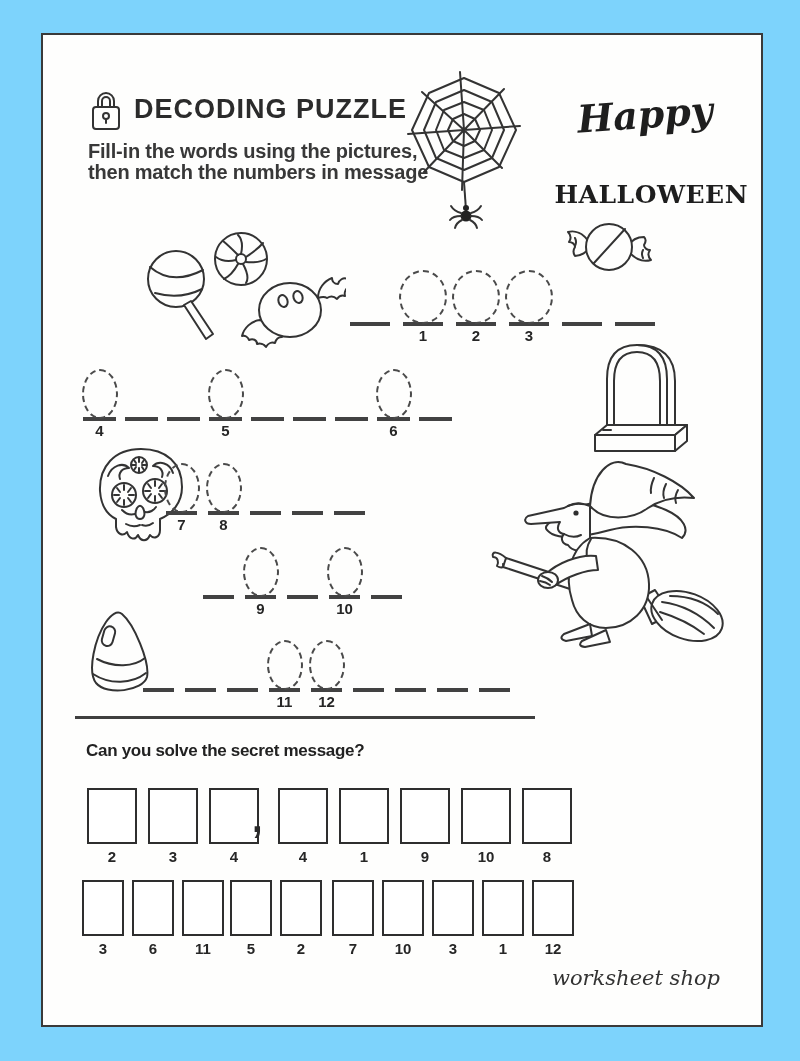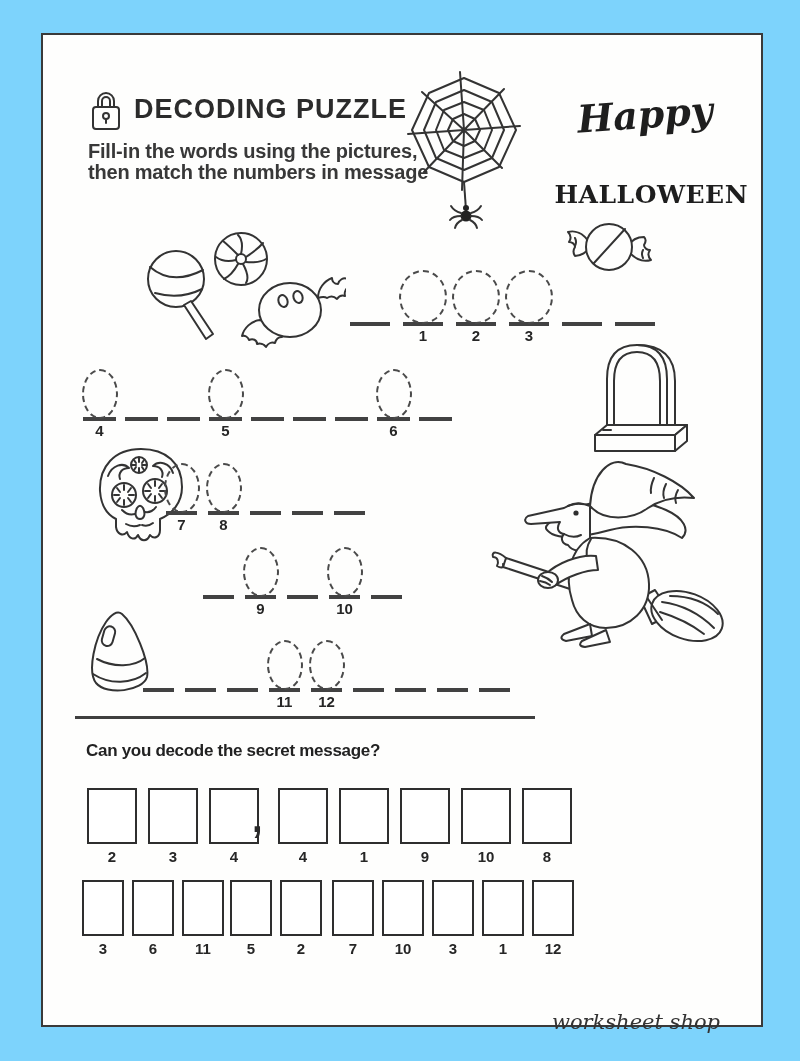--- a/index.html
+++ b/index.html
@@ -40,21 +40,21 @@
   .box-group{position:absolute;display:flex;}
   .mbox{position:relative;border:2.5px solid #2e2e2e;background:#fff;}
   .g1 .mbox{width:46px;height:52px;margin-right:11px;}
   .g2 .mbox{width:38px;height:52px;margin-right:8px;}
   .box-group .mbox:last-child{margin-right:0;}
   .mbox .box-num{position:absolute;top:calc(100% + 6px);left:0;width:100%;text-align:center;
         font-size:15px;font-weight:700;color:#262626;}
   .comma{left:252px;top:800px;font-size:38px;font-weight:700;color:#2a2a2a;line-height:1;}
 
   .brand{left:520px;top:966px;width:200px;text-align:right;font-family:"DejaVu Serif","Liberation Serif",serif;
-        font-style:italic;font-size:21px;color:#333;margin-top:44px;}
+        font-style:italic;font-size:21px;color:#333;}
 </style>
 </head>
 <body>
 
 <div class="stage">
   <div class="frame"></div>
 
   <div class="abs" style="left:86px;top:88px;">
     <svg width="40" height="46" viewBox="0 0 40 46">
       <path class="ink" stroke-width="2.6" d="M12 19 v-6 a8 8 0 0 1 16 0 v6"></path>
@@ -271,21 +271,21 @@
         <span class="slot-num">12</span>
       </div>
     <div class="slot"></div>
     <div class="slot"></div>
     <div class="slot"></div>
     <div class="slot"></div>
   </div>
 
   <div class="abs divider"></div>
 
-  <div class="abs secret-heading">Can you decode the secret message?</div>
+  <div class="abs secret-heading">Can you solve the secret message?</div>
 
   <div class="box-group g1" style="left:87px;top:788px;">
     <div class="mbox">
         <span class="box-num">2</span>
       </div>
     <div class="mbox">
         <span class="box-num">3</span>
       </div>
     <div class="mbox">
         <span class="box-num">4</span>

